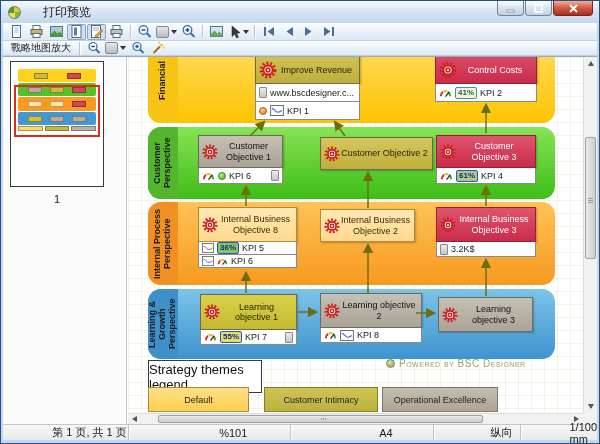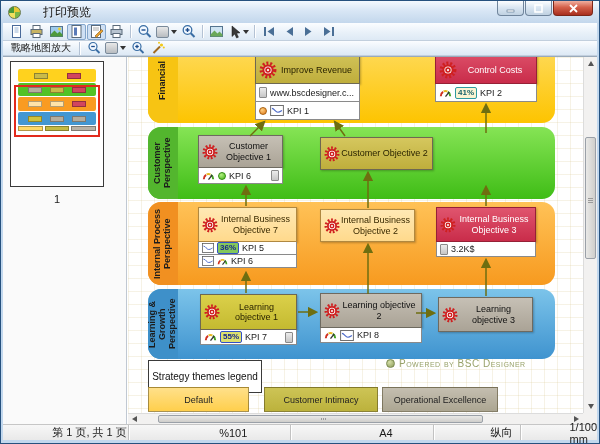--- a/index.html
+++ b/index.html
@@ -112,21 +112,21 @@
 
   .arrows{ position:absolute; left:0; top:0; z-index:5; pointer-events:none; }
 
   .powered{ position:absolute; left:258px; top:301px; display:flex; align-items:center; gap:4px;
     font-variant:small-caps; font-size:10px; letter-spacing:.5px; color:#98a26a; z-index:2; }
   .powered-icon{ width:9px; height:9px; border-radius:50%;
     background:radial-gradient(circle at 35% 30%,#d6e0a8,#8a9a58); border:1px solid #7a8a50; }
 
   .legend-box{ position:absolute; left:20px; top:303px; width:114px; height:33px;
     border:1px solid #3a3a3a; background:#fff; display:flex; align-items:center;
-    justify-content:center; font-size:10px; color:#111; z-index:2; }
+    justify-content:center; font-size:13px; color:#111; z-index:2; }
   .swatch{ position:absolute; top:330px; height:25px; border:1px solid rgba(60,50,20,.45);
     display:flex; align-items:center; justify-content:center; font-size:9px; color:#222; z-index:2; }
   .swatch.s1{ left:20px; width:101px; background:linear-gradient(#ffe08a,#ffcf4c); }
   .swatch.s2{ left:136px; width:114px; background:linear-gradient(#cdc456,#bcb23c); }
   .swatch.s3{ left:254px; width:116px; background:linear-gradient(#c4beb0,#aca692); }
 
   
   .vscroll{ position:absolute; right:0; top:0; bottom:11px; width:14px; background:#f2f1f0;
     border-left:1px solid #dcdcdc; }
   .vscroll .arr{ position:absolute; left:0; width:13px; height:13px; display:flex;
@@ -452,27 +452,42 @@
 
         <div class="obj olive" style="left:192px;top:80px;width:113px">
           <div class="obj-head" style="height:33px">
             <svg class="gear">
                 <use href="#gear-sym"></use>
               </svg>
             <span class="obj-title">Customer Objective 2</span>
           </div>
         </div>
 
+        <div class="obj crimson" style="left:308px;top:78px;width:100px">
+          <div class="obj-head" style="height:33px">
+            <svg class="gear">
+                <use href="#gear-sym"></use>
+              </svg>
+            <span class="obj-title">Customer Objective 3</span>
+          </div>
+          <div class="kpi-row" style="height:16px">
+            <svg class="ic-gauge">
+                <use href="#gauge-sym"></use>
+              </svg>
+            <span class="badge b61">61%</span>
+            <span>KPI 4</span>
+          </div>
+        </div>
 
         <div class="obj cream" style="left:70px;top:150px;width:99px">
           <div class="obj-head" style="height:35px">
             <svg class="gear">
                 <use href="#gear-sym"></use>
               </svg>
-            <span class="obj-title">Internal Business Objective 7</span>
+            <span class="obj-title">Internal Business Objective 8</span>
           </div>
           <div class="kpi-row" style="height:13px">
             <svg class="ic-chart" style="width:12px;height:10px">
                 <use href="#chart-sym"></use>
               </svg>
             <span class="badge b84">36%</span>
             <span>KPI 5</span>
           </div>
           <div class="kpi-row" style="height:13px">
             <svg class="ic-chart" style="width:12px;height:10px">

